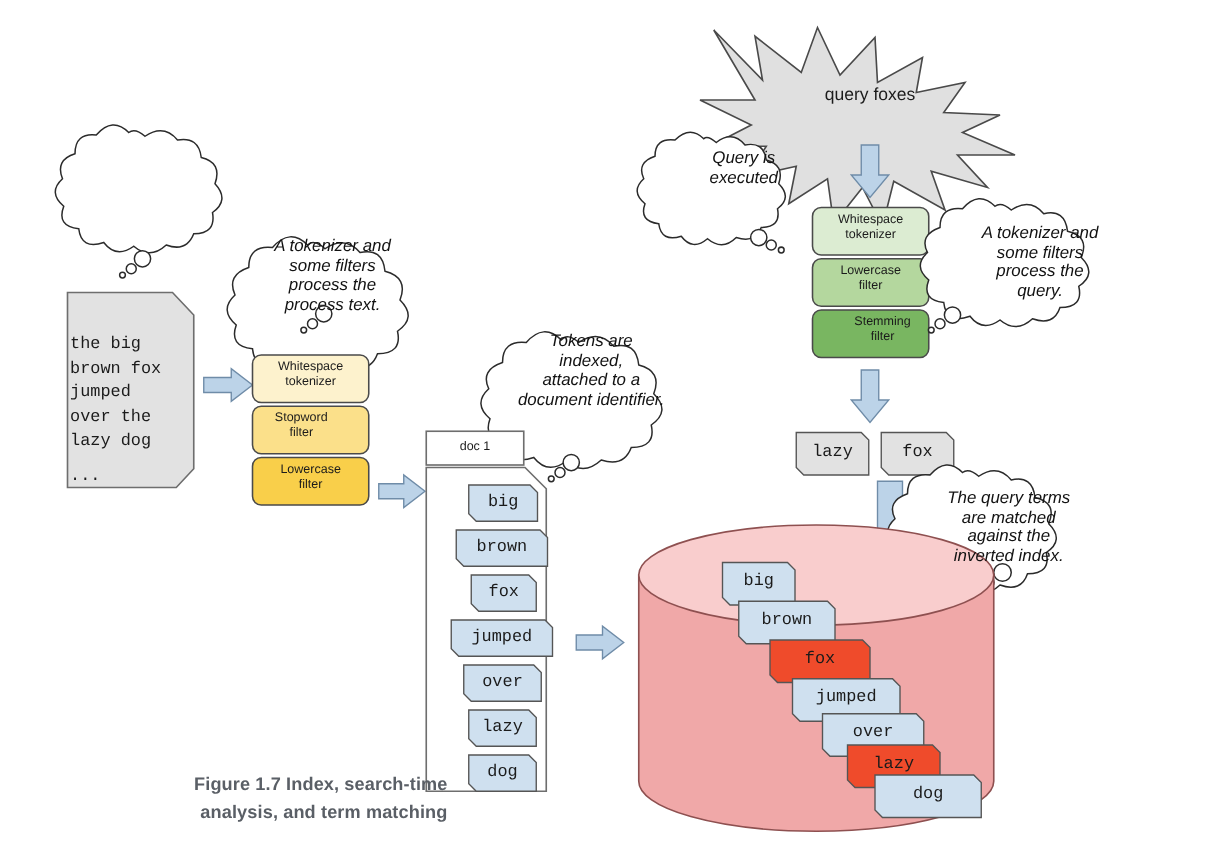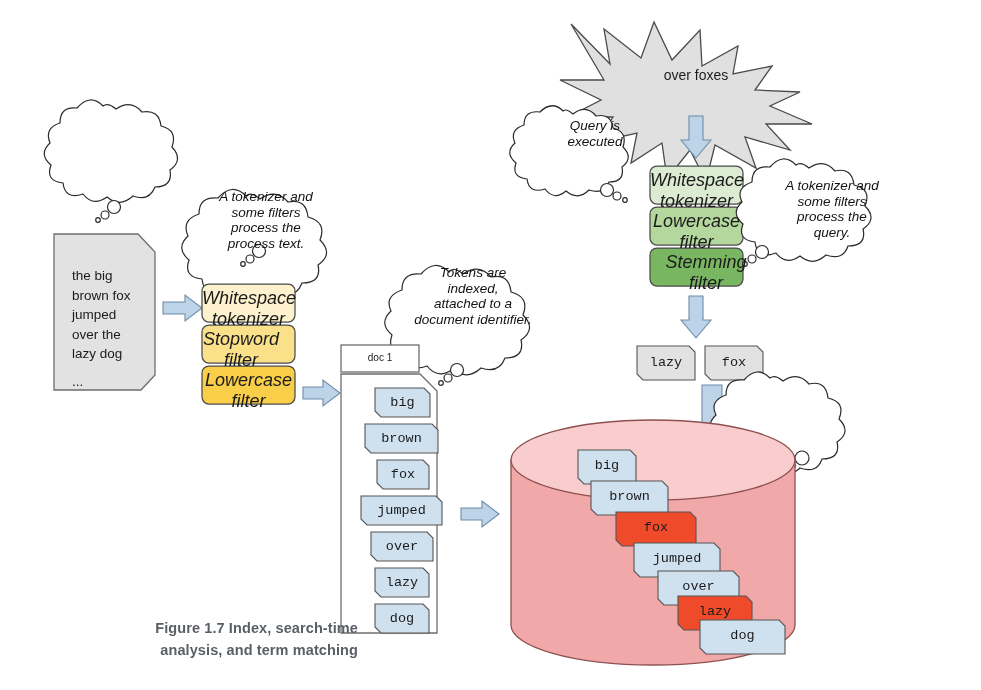--- a/index.html
+++ b/index.html
@@ -7,21 +7,21 @@
        font-family:"Liberation Sans","DejaVu Sans",sans-serif;color:#1b1b1b;}
   #stage{position:absolute;left:0;top:0;width:981px;height:690px;}
   svg#scene{position:absolute;left:0;top:0;width:981px;height:690px;}
 
   .lbl{position:absolute;text-align:center;line-height:1.15;pointer-events:none;}
 
   
   .cloud-text{font-style:italic;font-size:13.5px;color:#121212;}
 
   
-  .box-text{font-size:18px;color:#1b1b1b;font-style:italic;}
+  .box-text{font-size:10px;color:#1b1b1b;}
 
   
   .tok-text{font-size:13.5px;color:#1b1b1b;font-family:Liberation Mono, monospace;}
 
   
   .doc-text{position:absolute;font-size:13.5px;line-height:1.45;color:#1b1b1b;text-align:left;}
 
   .burst-text{font-size:14px;color:#1b1b1b;}
   .doclabel{font-size:10px;color:#1b1b1b;}
 
@@ -200,24 +200,30 @@
     <div>document identifier.</div>
   </div>
 
   <div class="lbl cloud-text" style="left:762px;top:178px;width:140px;">
     <div>A tokenizer and</div>
     <div>some filters</div>
     <div>process the</div>
     <div>query.</div>
   </div>
 
-
-  <div class="lbl burst-text" style="left:616px;top:67px;width:160px;">over foxes</div>
-
-  <div class="doc-text" style="left:72px;top:266px;width:90px;">
+  <div class="lbl cloud-text" style="left:735px;top:390px;width:144px;">
+    <div>The query terms</div>
+    <div>are matched</div>
+    <div>against the</div>
+    <div>inverted index.</div>
+  </div>
+
+  <div class="lbl burst-text" style="left:616px;top:67px;width:160px;">query foxes</div>
+
+  <div class="doc-text" style="left:56px;top:266px;width:90px;font-family:Liberation Mono, monospace;">
     <div>the big</div>
     <div>brown fox</div>
     <div>jumped</div>
     <div>over the</div>
     <div>lazy dog</div>
     <div style="height:8px"></div>
     <div>...</div>
   </div>
 
   <div class="lbl box-text" style="left:202px;top:288px;width:93px;">

